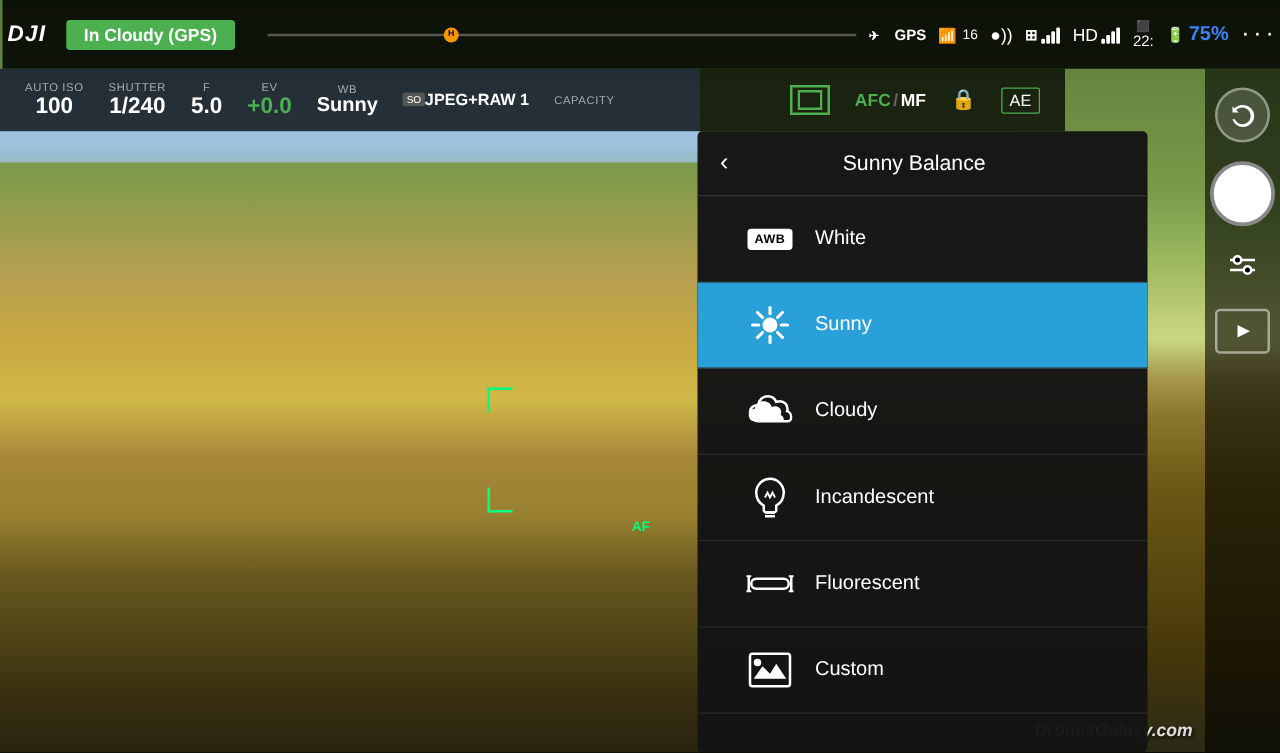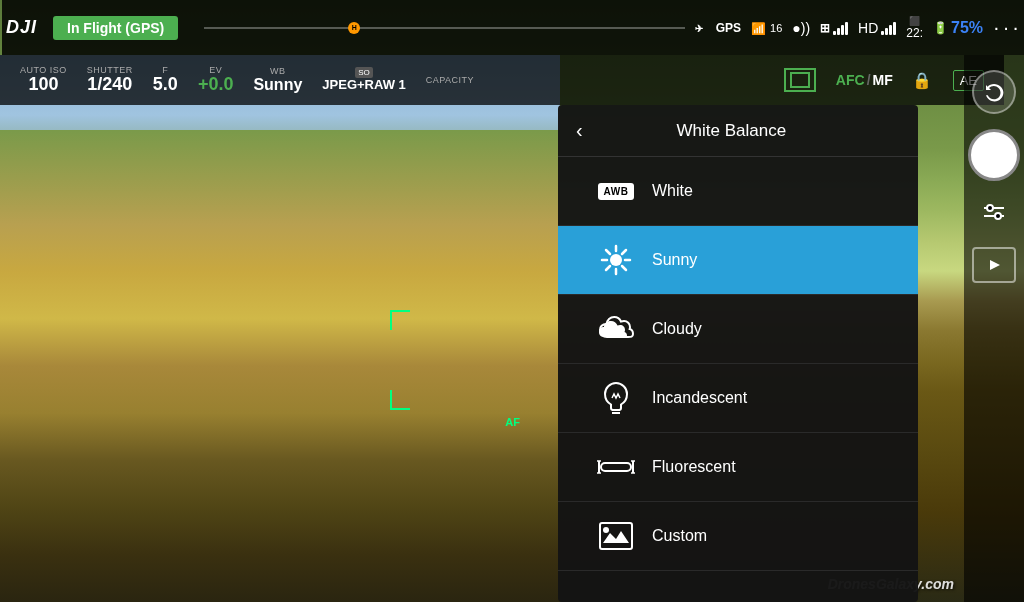--- a/index.html
+++ b/index.html
@@ -161,21 +161,21 @@
       font-size: 20px;
       letter-spacing: 3px;
       color: #fff;
       cursor: pointer;
     }
 
     
     #camera-bar {
       position: absolute;
       top: 55px; left: 0;
-      width: 1004px;
+      width: 852px;
       height: 50px;
       background: rgba(0,0,0,0.75);
       z-index: 10;
       display: flex;
       align-items: center;
       padding: 0 20px;
       gap: 20px;
     }
 
     .cam-param {
@@ -204,21 +204,21 @@
     }
 
     #wb-value {
       color: #fff;
       font-size: 16px;
       font-weight: bold;
     }
 
     #jpeg-raw-badge {
       display: flex;
-      flex-direction: column;
+      flex-direction: row;
       align-items: center;
     }
 
     .so-badge {
       background: #555;
       color: #fff;
       font-size: 8px;
       padding: 1px 3px;
       border-radius: 2px;
     }
@@ -479,21 +479,21 @@
 <div id="field-overlay"></div>
 
 <div id="af-box">
   <div class="af-corner tl"></div>
   <div class="af-corner bl"></div>
   <span id="af-label">AF</span>
 </div>
 
 <div id="top-bar">
   <span id="dji-logo">DJI</span>
-  <div id="flight-status">In Flight (GPS)</div>
+  <div id="flight-status">In Cloudy (GPS)</div>
 
   <div id="progress-bar-area">
     <div id="progress-track">
       <div id="progress-dot-h">H</div>
     </div>
   </div>
 
   <div id="top-right-status">
 
     <div class="status-icon">
@@ -626,21 +626,21 @@
     <svg width="18" height="14" viewBox="0 0 18 14">
       <polygon points="5,2 15,7 5,12" fill="white"></polygon>
     </svg>
   </div>
 </div>
 
 <div id="wb-panel">
 
   <div id="wb-header">
     <button id="wb-back-btn">‹</button>
-    <span id="wb-title">White Balance</span>
+    <span id="wb-title">Sunny Balance</span>
   </div>
 
   <div class="wb-item">
     <div class="wb-icon">
       <span class="awb-badge">AWB</span>
     </div>
     <span class="wb-label">White</span>
   </div>
 
   <div class="wb-item active">

